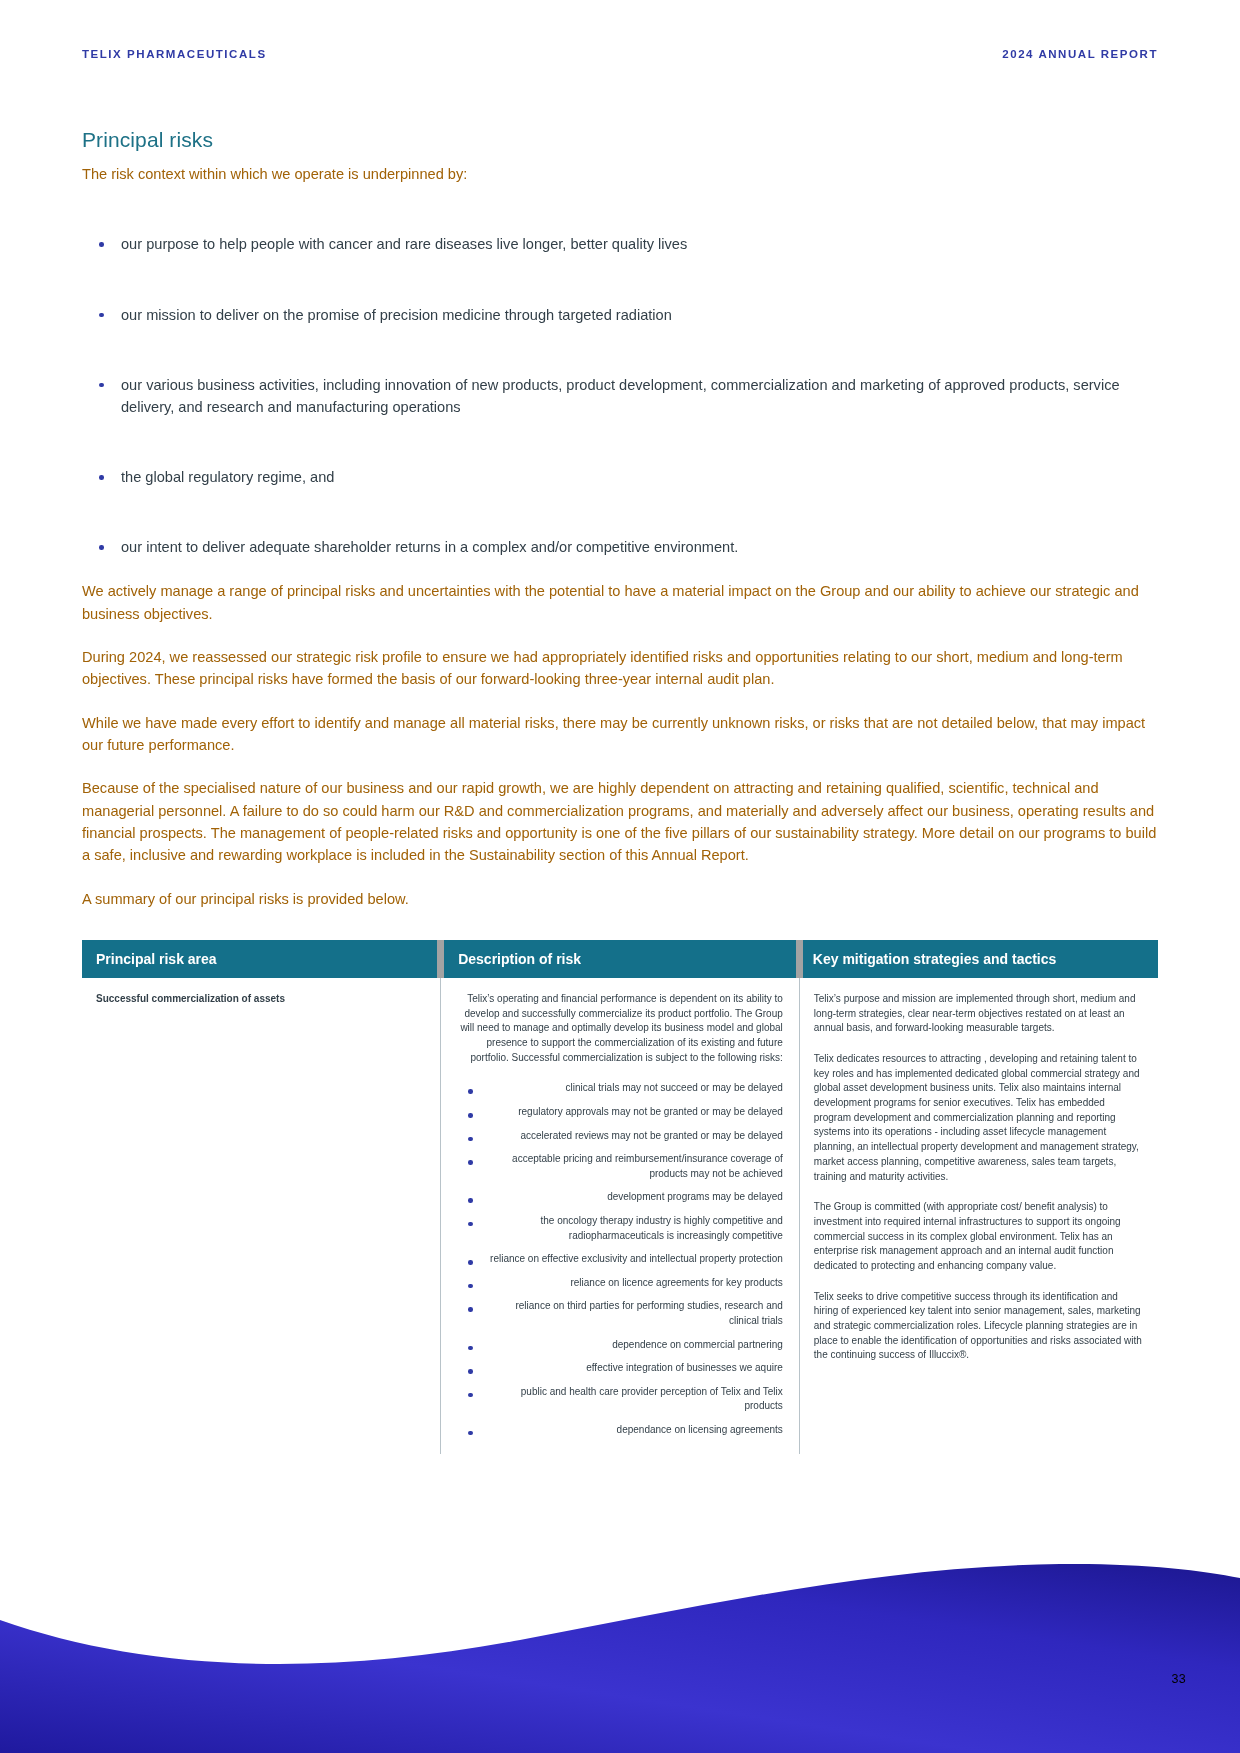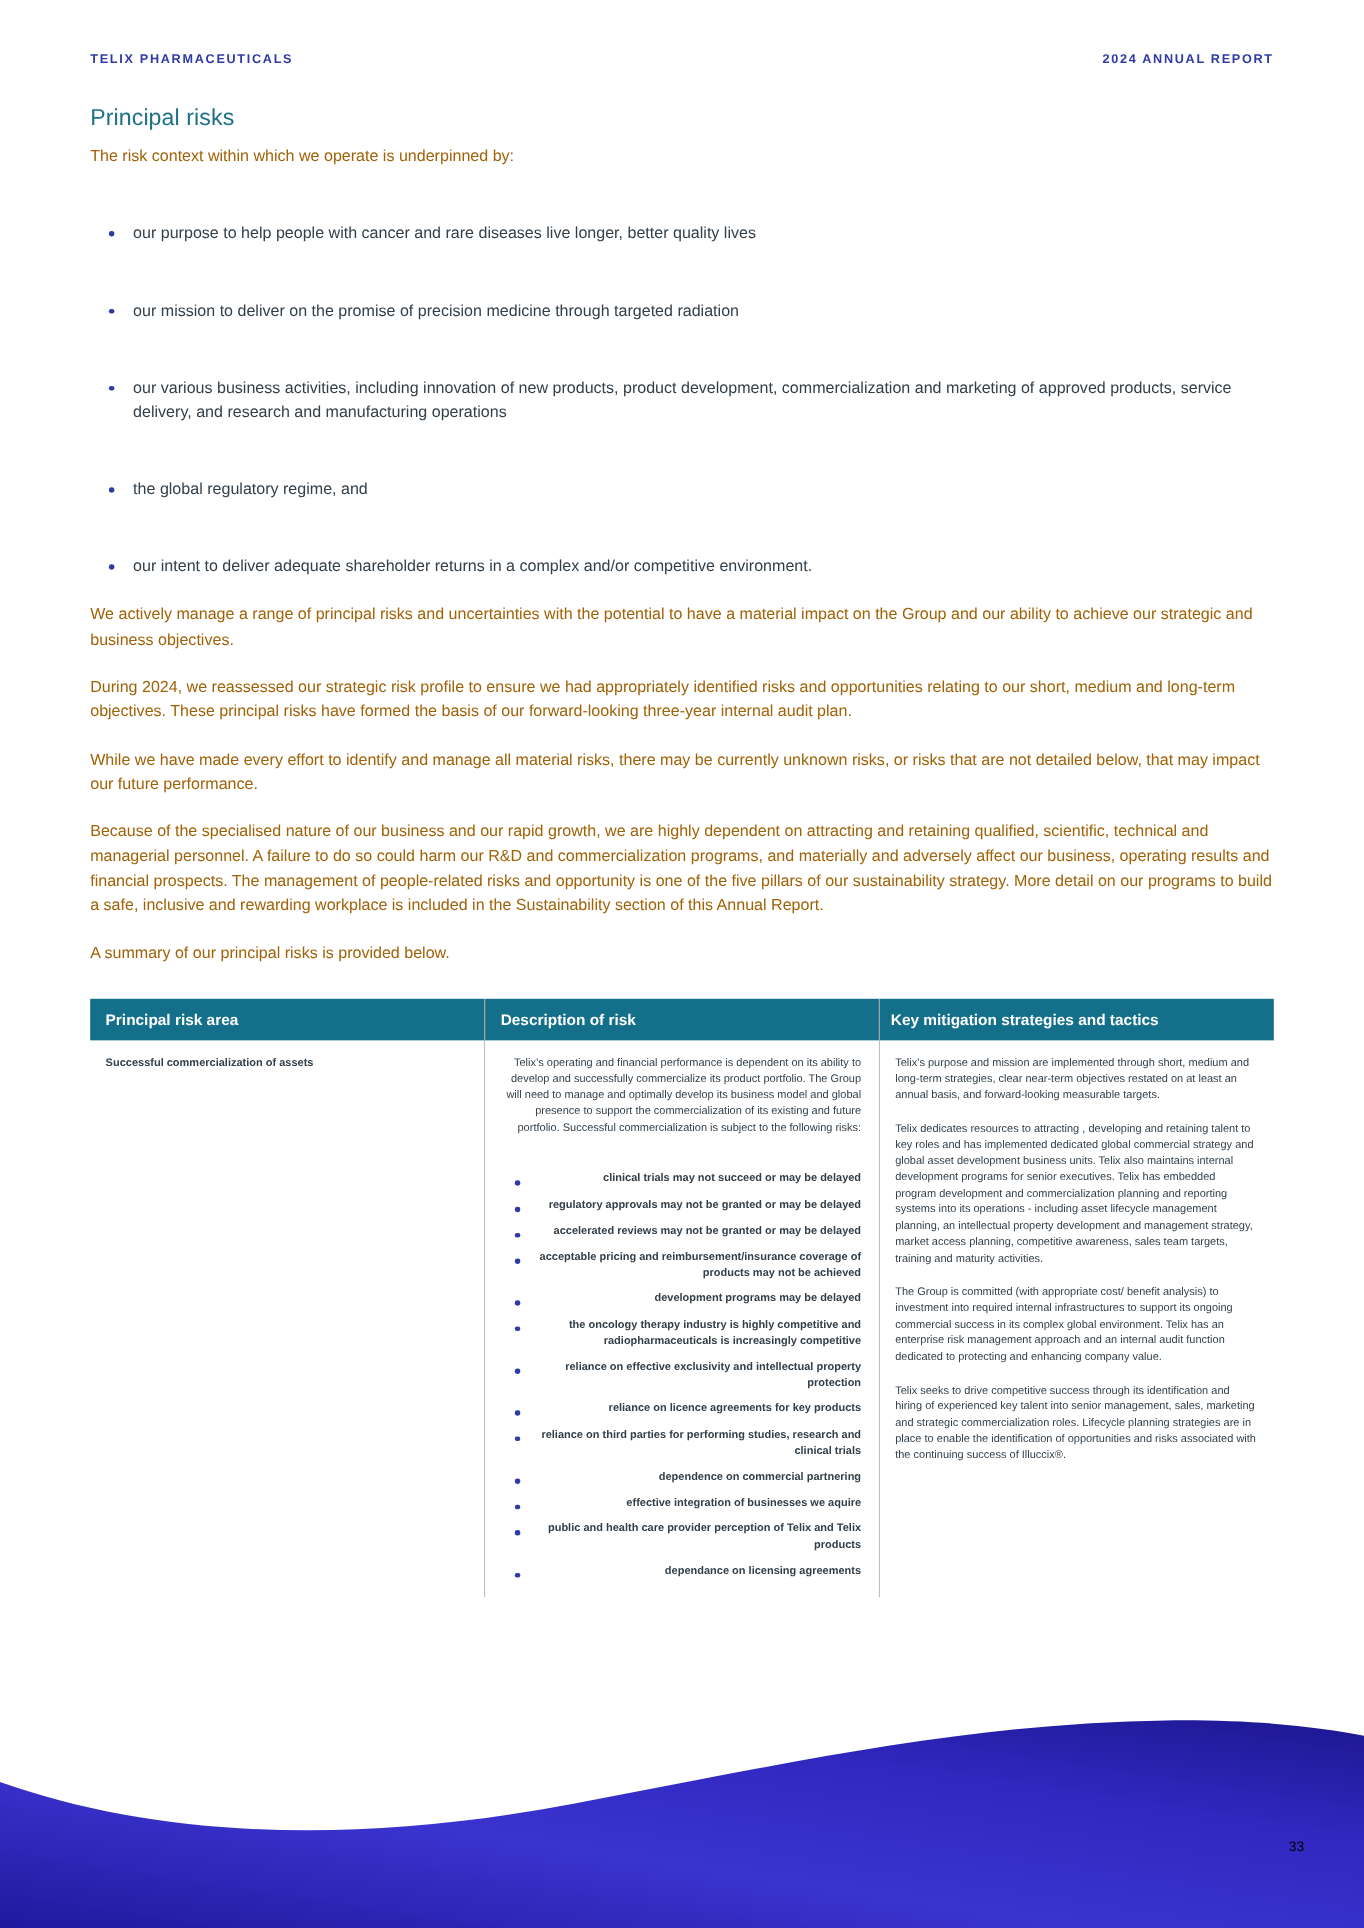--- a/index.html
+++ b/index.html
@@ -36,21 +36,21 @@
   .runhead span {
     font-size: 11.5px;
     letter-spacing: 1.55px;
     color: #2f3aa5;
     font-weight: 600;
   }
 
   
   .content {
     position: absolute;
-    top: 96px;
+    top: 128px;
     left: 82px;
     width: 1076px;
   }
 
   h1.title {
     font-size: 21px;
     font-weight: 400;
     color: #1d7186;
     margin: 0 0 11px 0;
     letter-spacing: 0.1px;
@@ -97,21 +97,21 @@
     table-layout: fixed;
   }
   table.risk thead th {
     background: #14708a;
     color: #ffffff;
     font-size: 14px;
     font-weight: 700;
     text-align: left;
     padding: 11px 13px 11px 14px;
     vertical-align: middle;
-    border-right: 1px solid #a3a3a3;
+    border-right: 7px solid #a3a3a3;
   }
   table.risk thead th:last-child { border-right: none; padding-left: 10px; }
 
   table.risk tbody td {
     vertical-align: top;
     padding: 14px 16px 16px 14px;
     font-size: 10px;
     line-height: 1.47;
     color: #323f48;
     border-right: 1px solid #b8c3c9;
@@ -121,23 +121,22 @@
 
   td.col-area { width: 176px; font-weight: 700; color: #222d33; padding-left: 18px; }
   td.col-desc { width: 414px; text-align: right; }
   td.col-mit  { width: 486px; padding-left: 18px; }
 
   td.col-desc p, td.col-mit p { margin: 0 0 16px 0; }
   td.col-desc p:last-child, td.col-mit p:last-child { margin-bottom: 0; }
 
   ul.cellbullets {
     list-style: none;
-    margin: 32px 0 0 0;
+    margin: 16px 0 0 0;
     padding: 0;
-    font-weight: bold;
   }
   ul.cellbullets li {
     position: relative;
     padding-left: 32px;
     margin-bottom: 9px;
     line-height: 1.46;
   }
   ul.cellbullets li:last-child { margin-bottom: 0; }
   ul.cellbullets li:before {
     content: "";

